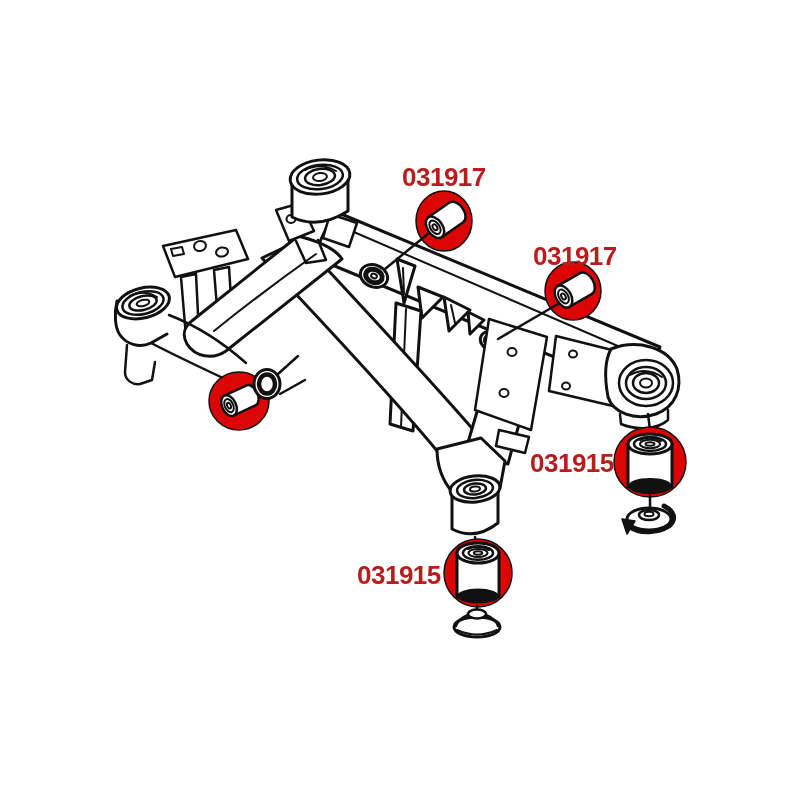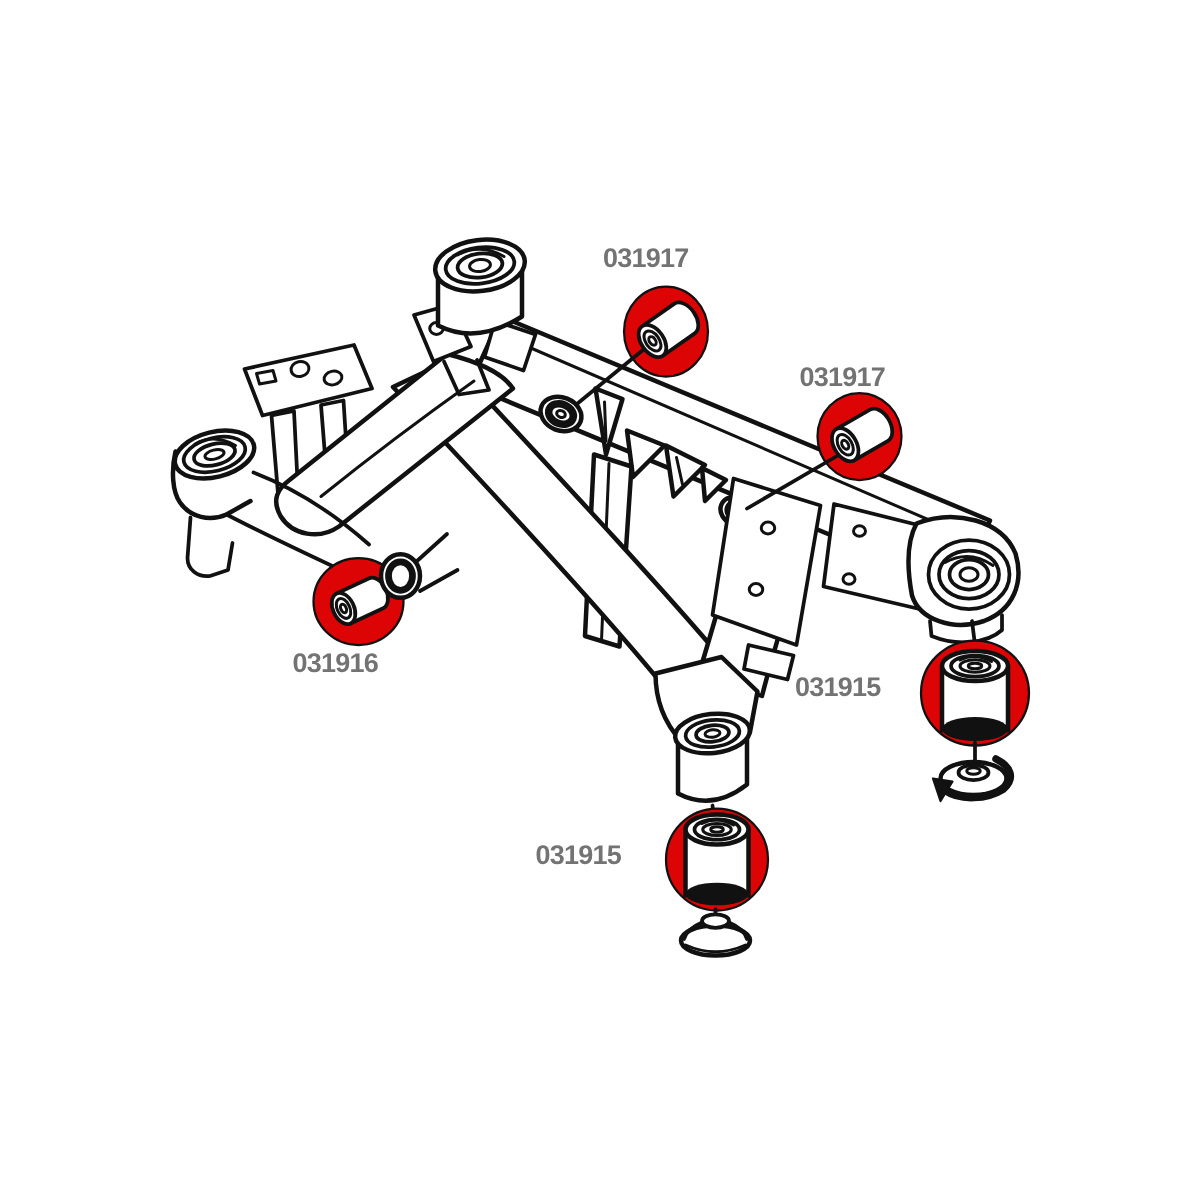--- a/index.html
+++ b/index.html
@@ -5,23 +5,23 @@
   html,body{margin:0;padding:0;background:#ffffff;}
   .stage{
     position:relative;width:800px;height:800px;background:#ffffff;overflow:hidden;
     font-family:"Liberation Sans", sans-serif;
   }
   .stage svg{position:absolute;left:0;top:0;}
   .part-label{
     position:absolute;
     font-family:"Liberation Sans", sans-serif;
     font-weight:bold;
-    font-size:18px;
+    font-size:26px;
     letter-spacing:-0.5px;
-    color:#737373;
+    color:#b91c1c;
     white-space:nowrap;
     user-select:none;
   }
 </style>
 </head>
 <body>
 
 <div class="stage">
 
 <svg width="800" height="800" viewBox="0 0 800 800">
@@ -216,17 +216,16 @@
       <path d="M457,630 Q477,639 497,630" stroke-width="2"></path>
       <path d="M468,615 C461,618 457,622 456,626 M486,615 C493,618 497,622 498,626" stroke-width="2.5"></path>
       <ellipse cx="477" cy="614" rx="9" ry="4.5" fill="#ffffff" stroke-width="2.5"></ellipse>
     </g>
 
   </g>
 </svg>
 
 <div class="part-label" style="left:402px;top:162px;">031917</div>
 <div class="part-label" style="left:533px;top:241px;">031917</div>
-<div class="part-label" style="left:195px;top:432px;">031916</div>
 <div class="part-label" style="left:530px;top:448px;">031915</div>
 <div class="part-label" style="left:357px;top:560px;">031915</div>
 
 </div>
 
 </body></html>

